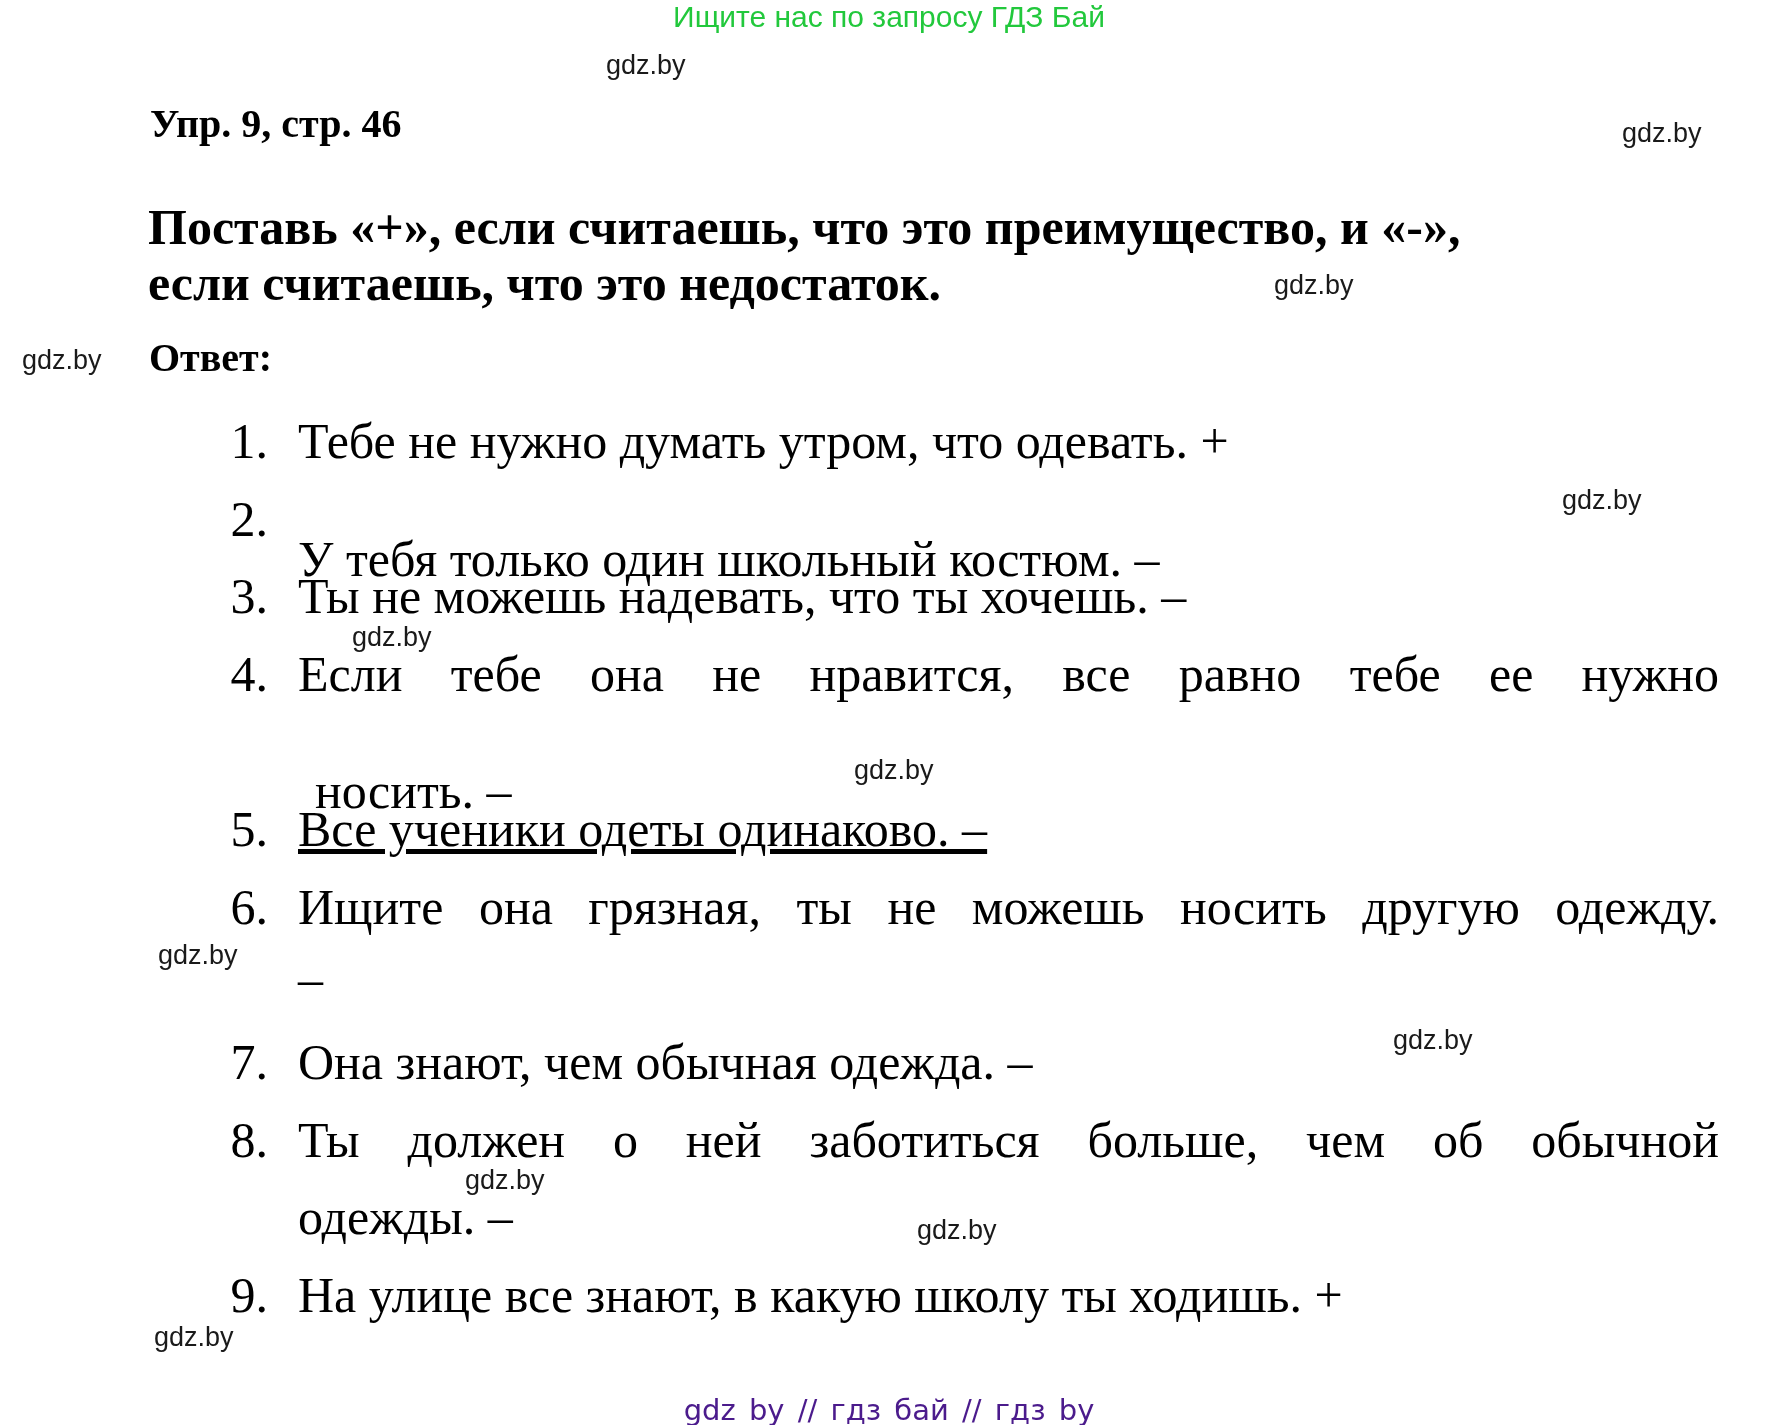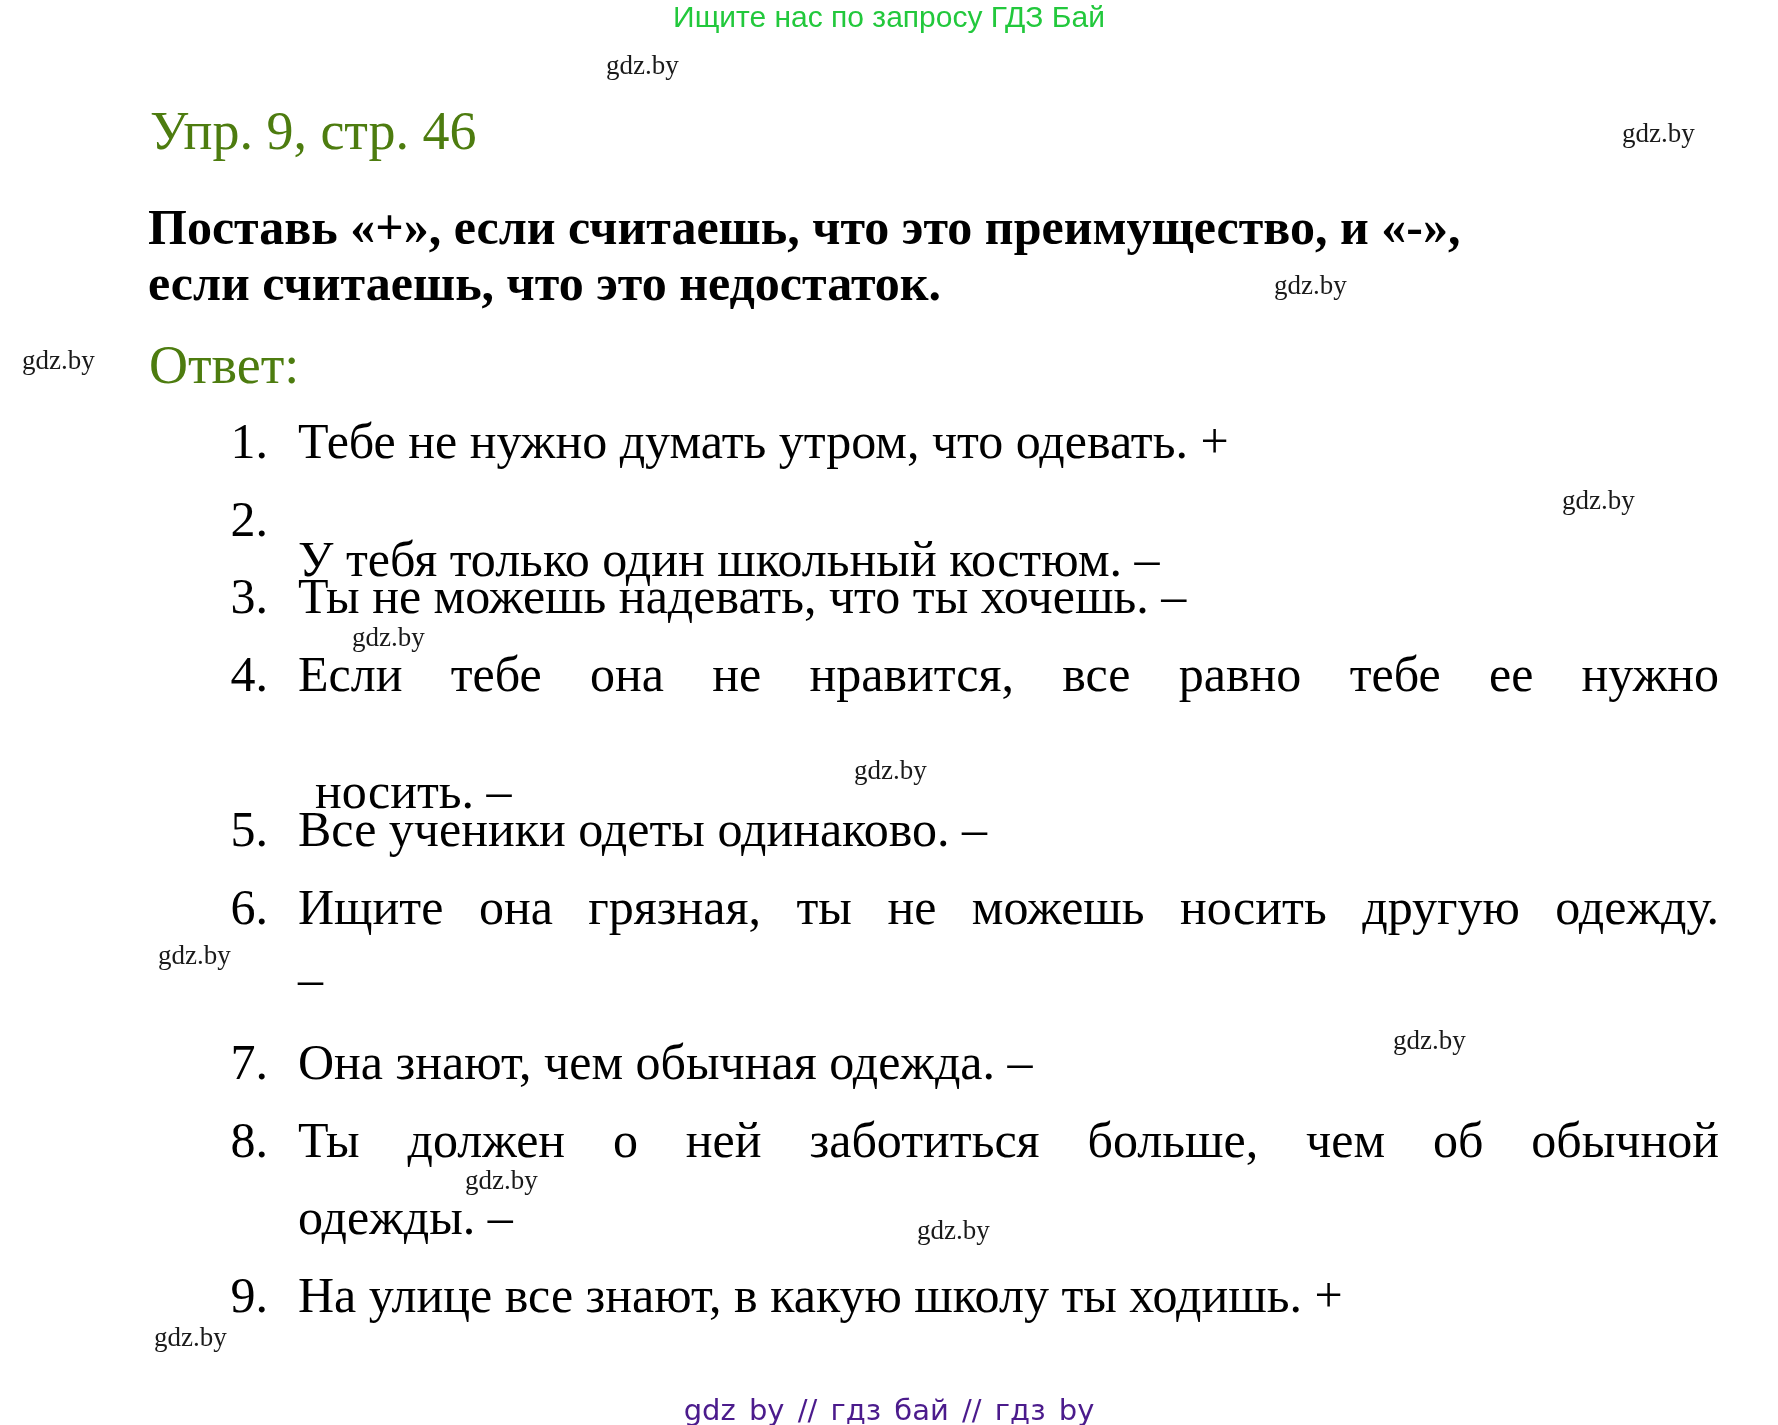--- a/index.html
+++ b/index.html
@@ -4,24 +4,24 @@
 <style>
   html, body { margin: 0; padding: 0; background: #ffffff; }
   body { width: 1778px; height: 1425px; position: relative; overflow: hidden; }
   .abs { position: absolute; white-space: nowrap; }
   .promo {
     font-family: "Liberation Sans", sans-serif;
     font-size: 30px; color: #22c83c; top: 0px; left: 0; width: 1778px; text-align: center;
     padding-left: 0;
   }
   .wm {
-    font-family: Liberation Serif, serif; font-size: 27px; color: #1a1a1a;
+    font-family: Liberation Sans, sans-serif; font-size: 27px; color: #1a1a1a;
   }
   .title {
-    font-family: "Liberation Serif", serif; font-weight: normal; font-size: 54px; color: #4d7c0f;
+    font-family: "Liberation Serif", serif; font-weight: bold; font-size: 40px; color: #000000;
   }
   .task {
     font-family: "Liberation Serif", serif; font-weight: bold; font-size: 50px; color: #000;
   }
   .num {
     font-family: "Liberation Serif", serif; font-size: 50px; color: #000;
     width: 70px; text-align: right;
   }
   .txt {
     font-family: "Liberation Serif", serif; font-size: 50px; color: #000;
@@ -70,21 +70,21 @@
     <div class="abs num" style="left:198px; top:567px;">3.</div>
     <div class="abs txt" style="left:298px; top:567px;">Ты не можешь надевать, что ты хочешь.  –</div>
   </div>
   <div>
     <div class="abs num" style="left:198px; top:645px;">4.</div>
     <div class="abs txt just" style="left:298px; top:645px;">Если тебе она не нравится, все равно тебе ее нужно</div>
     <div class="abs txt" style="left:298px; top:762px;margin-left:17px;">носить.  –</div>
   </div>
   <div>
     <div class="abs num" style="left:198px; top:800px;">5.</div>
-    <div class="abs txt" style="left:298px; top:800px;">Все ученики одеты одинаково. –</div>
+    <div class="abs txt" style="left:298px; top:800px;text-decoration:underline;">Все ученики одеты одинаково. –</div>
   </div>
   <div>
     <div class="abs num" style="left:198px; top:878px;">6.</div>
     <div class="abs txt just" style="left:298px; top:878px;">Ищите она грязная, ты не можешь носить другую одежду.</div>
     <div class="abs txt" style="left:298px; top:950px;">–</div>
   </div>
   <div>
     <div class="abs num" style="left:198px; top:1033px;">7.</div>
     <div class="abs txt" style="left:298px; top:1033px;">Она знают, чем обычная одежда. –</div>
   </div>

